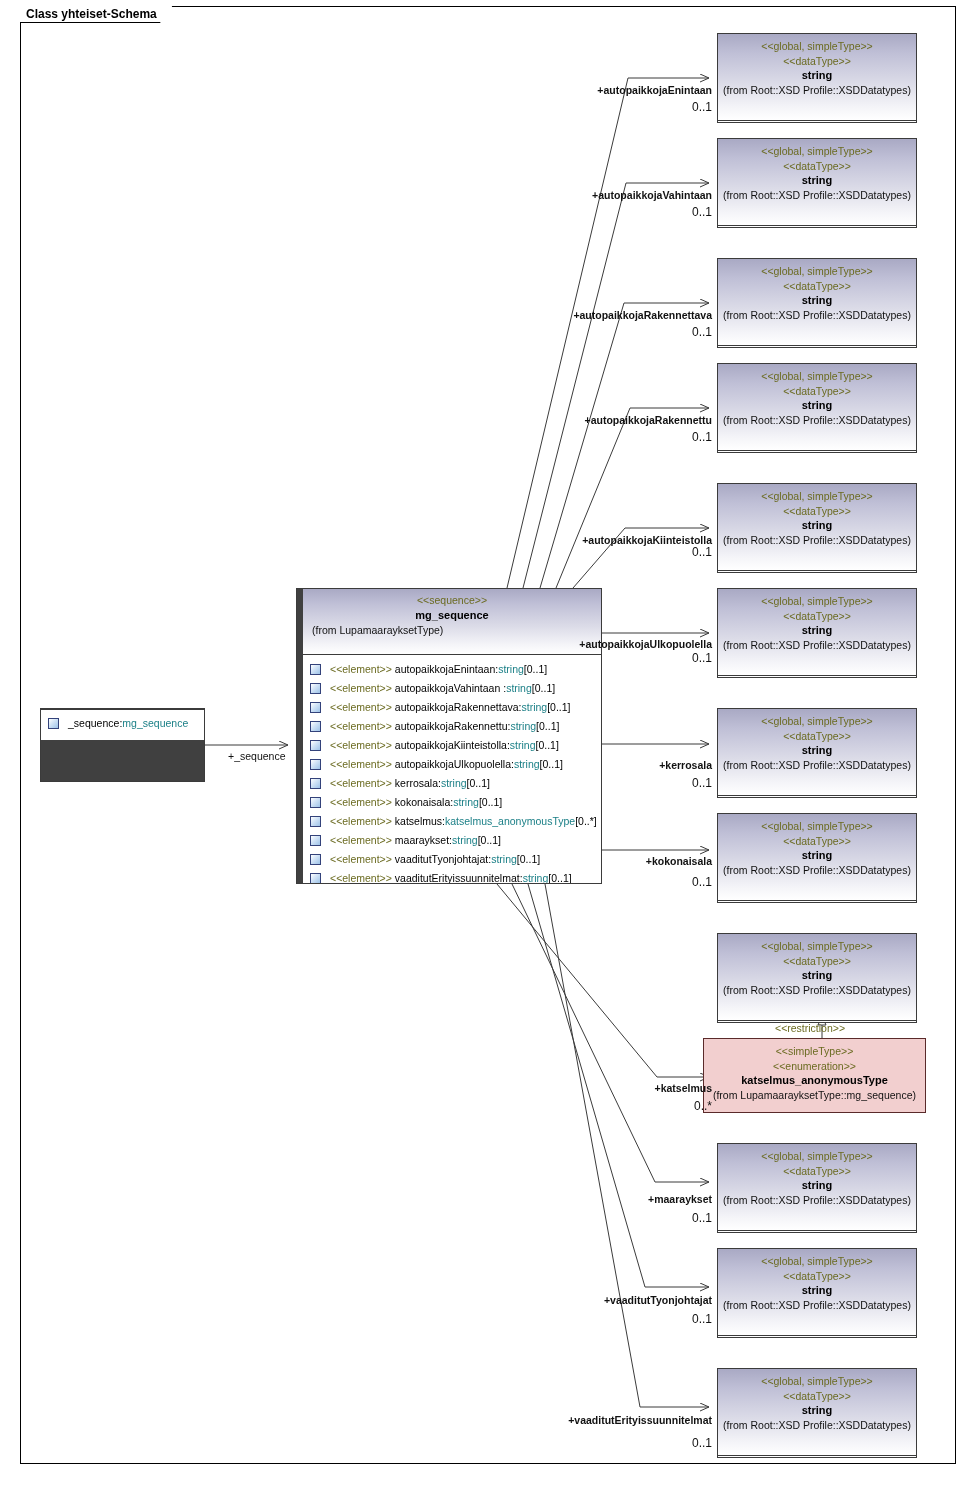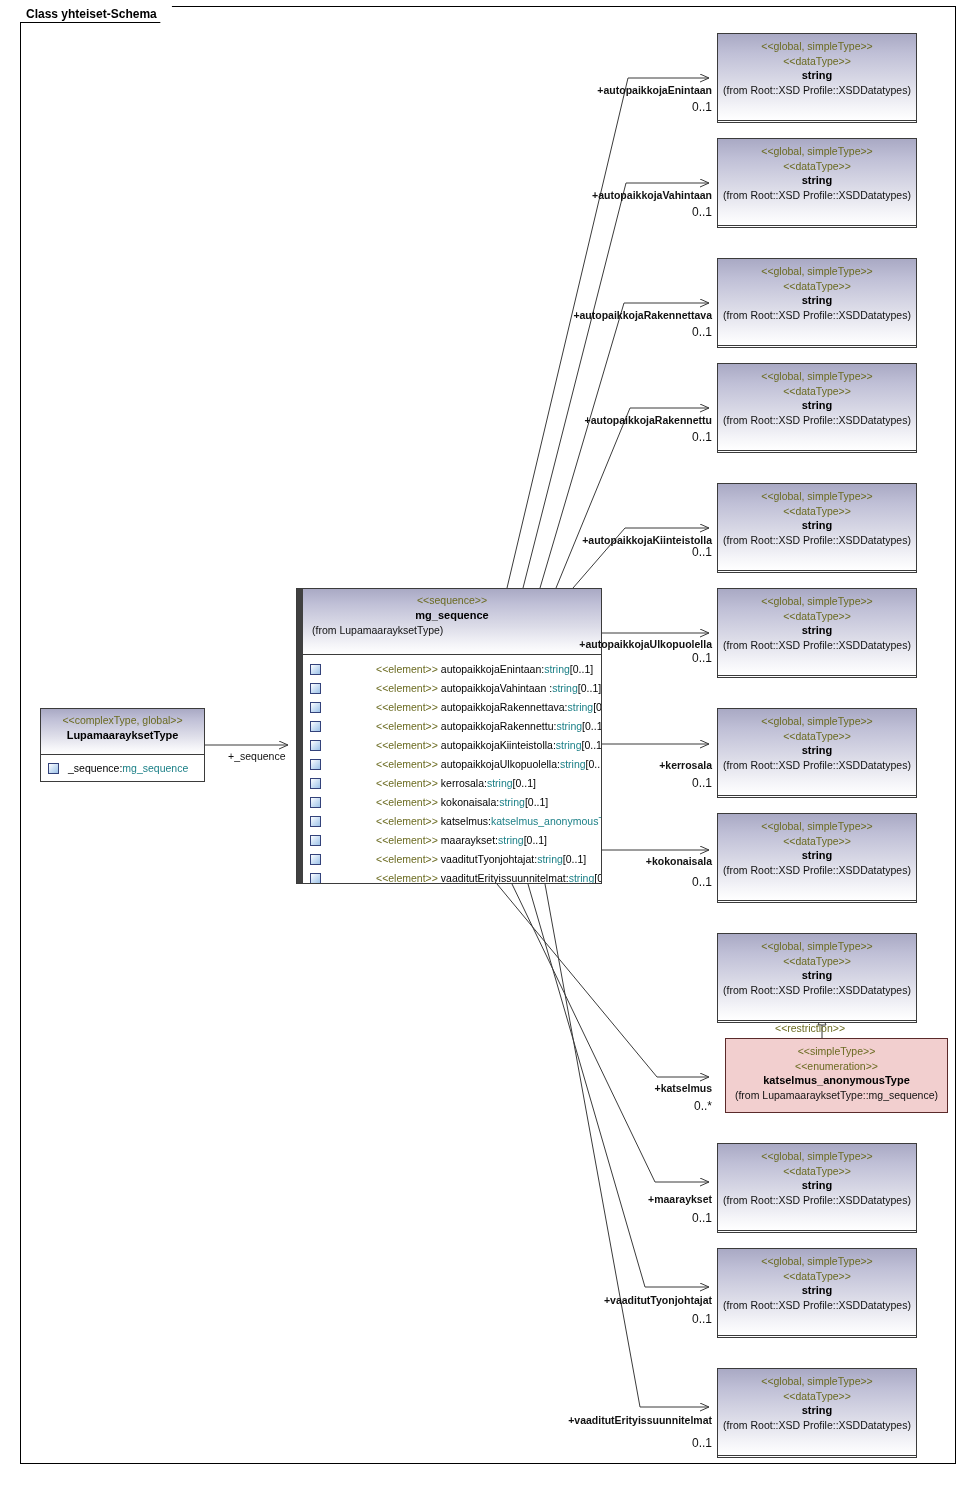--- a/index.html
+++ b/index.html
@@ -52,21 +52,21 @@
   #seqbox{left:296px;top:588px;width:306px;height:296px;padding-left:6px;}
   #seqbox .head{height:61px;padding:4px 4px 0 4px;text-align:center;}
   #seqbox .headfrom{font-size:10.5px;color:#111;line-height:15px;text-align:left;padding-left:5px;}
   #seqbox .attrs{border-top:1px solid #3b3b3b;padding:5px 0 4px 0;background:#fff;}
 
   .attrrow{display:flex;align-items:center;height:19px;padding-left:7px;white-space:nowrap;}
   .attricon{width:11px;height:11px;flex:0 0 11px;margin-right:9px;
         border:1px solid #33427a;box-sizing:border-box;
         background:linear-gradient(135deg,#ffffff 0%,#cfe2f6 45%,#9ec3e8 100%);}
   .attrtxt{font-size:10.5px;line-height:13px;color:#000;}
-  .st{color:#6b6b21;margin-left:46px;}
+  .st{color:#6b6b21;}
   .ty{color:#1a7f86;}
   .nm{color:#000;}
 
   
   .lbl{position:absolute;font-size:10.5px;color:#111;white-space:nowrap;
        text-align:right;line-height:13px;font-weight:bold;}
   .mult{position:absolute;font-size:12px;color:#111;white-space:nowrap;line-height:13px;}
   .restrlbl{position:absolute;font-size:10.5px;color:#6b6b21;white-space:nowrap;line-height:13px;}
   .seqlbl{position:absolute;font-size:10.5px;color:#111;white-space:nowrap;line-height:13px;}
 </style>
@@ -103,24 +103,20 @@
 
   <path d="M497,884 L657,1077 L709,1077" fill="none" stroke="#3b3b3b" stroke-width="1" marker-end="url(#openarrow)"></path>
   <path d="M512,884 L655,1182 L709,1182" fill="none" stroke="#3b3b3b" stroke-width="1" marker-end="url(#openarrow)"></path>
   <path d="M528,884 L645,1287 L709,1287" fill="none" stroke="#3b3b3b" stroke-width="1" marker-end="url(#openarrow)"></path>
   <path d="M545,884 L640,1407 L709,1407" fill="none" stroke="#3b3b3b" stroke-width="1" marker-end="url(#openarrow)"></path>
 
   <line x1="822" y1="1038" x2="822" y2="1016" stroke="#3b3b3b" stroke-width="1" marker-end="url(#hollowtri)"></line>
 </svg>
 
 <div class="node" id="complexType">
-  <div class="head">
-    <div class="stereo">&lt;&lt;complexType, global&gt;&gt;</div>
-    <div class="nname">LupamaarayksetType</div>
-  </div>
   <div class="attrs">
     <div class="attrrow">
       <span class="attricon"></span>
       <span class="attrtxt"><span class="nm">_sequence:</span><span class="ty">mg_sequence</span></span>
     </div>
   </div>
 </div>
 <div class="seqlbl" style="left:228px;top:750px;">+_sequence</div>
 
 <div class="node" id="seqbox">
@@ -283,21 +279,21 @@
     </div>
     <div class="node dtbox" style="left: 717px; top: 1368px;">
       <div class="head">
         <div class="stereo">&lt;&lt;global, simpleType&gt;&gt;</div>
         <div class="stereo">&lt;&lt;dataType&gt;&gt;</div>
         <div class="nname">string</div>
         <div class="nfrom">(from Root::XSD Profile::XSDDatatypes)</div>
       </div>
       <div class="emptycomp"></div>
     </div>
-    <div class="node pink enumbox" style="left: 725px; top: 1038px;">
+    <div class="node pink enumbox" style="left: 703px; top: 1038px;">
       <div class="head">
         <div class="stereo">&lt;&lt;simpleType&gt;&gt;</div>
         <div class="stereo">&lt;&lt;enumeration&gt;&gt;</div>
         <div class="nname">katselmus_anonymousType</div>
         <div class="nfrom">(from LupamaarayksetType::mg_sequence)</div>
       </div>
     </div>
   </div>
 
 <div id="assoc-labels">

